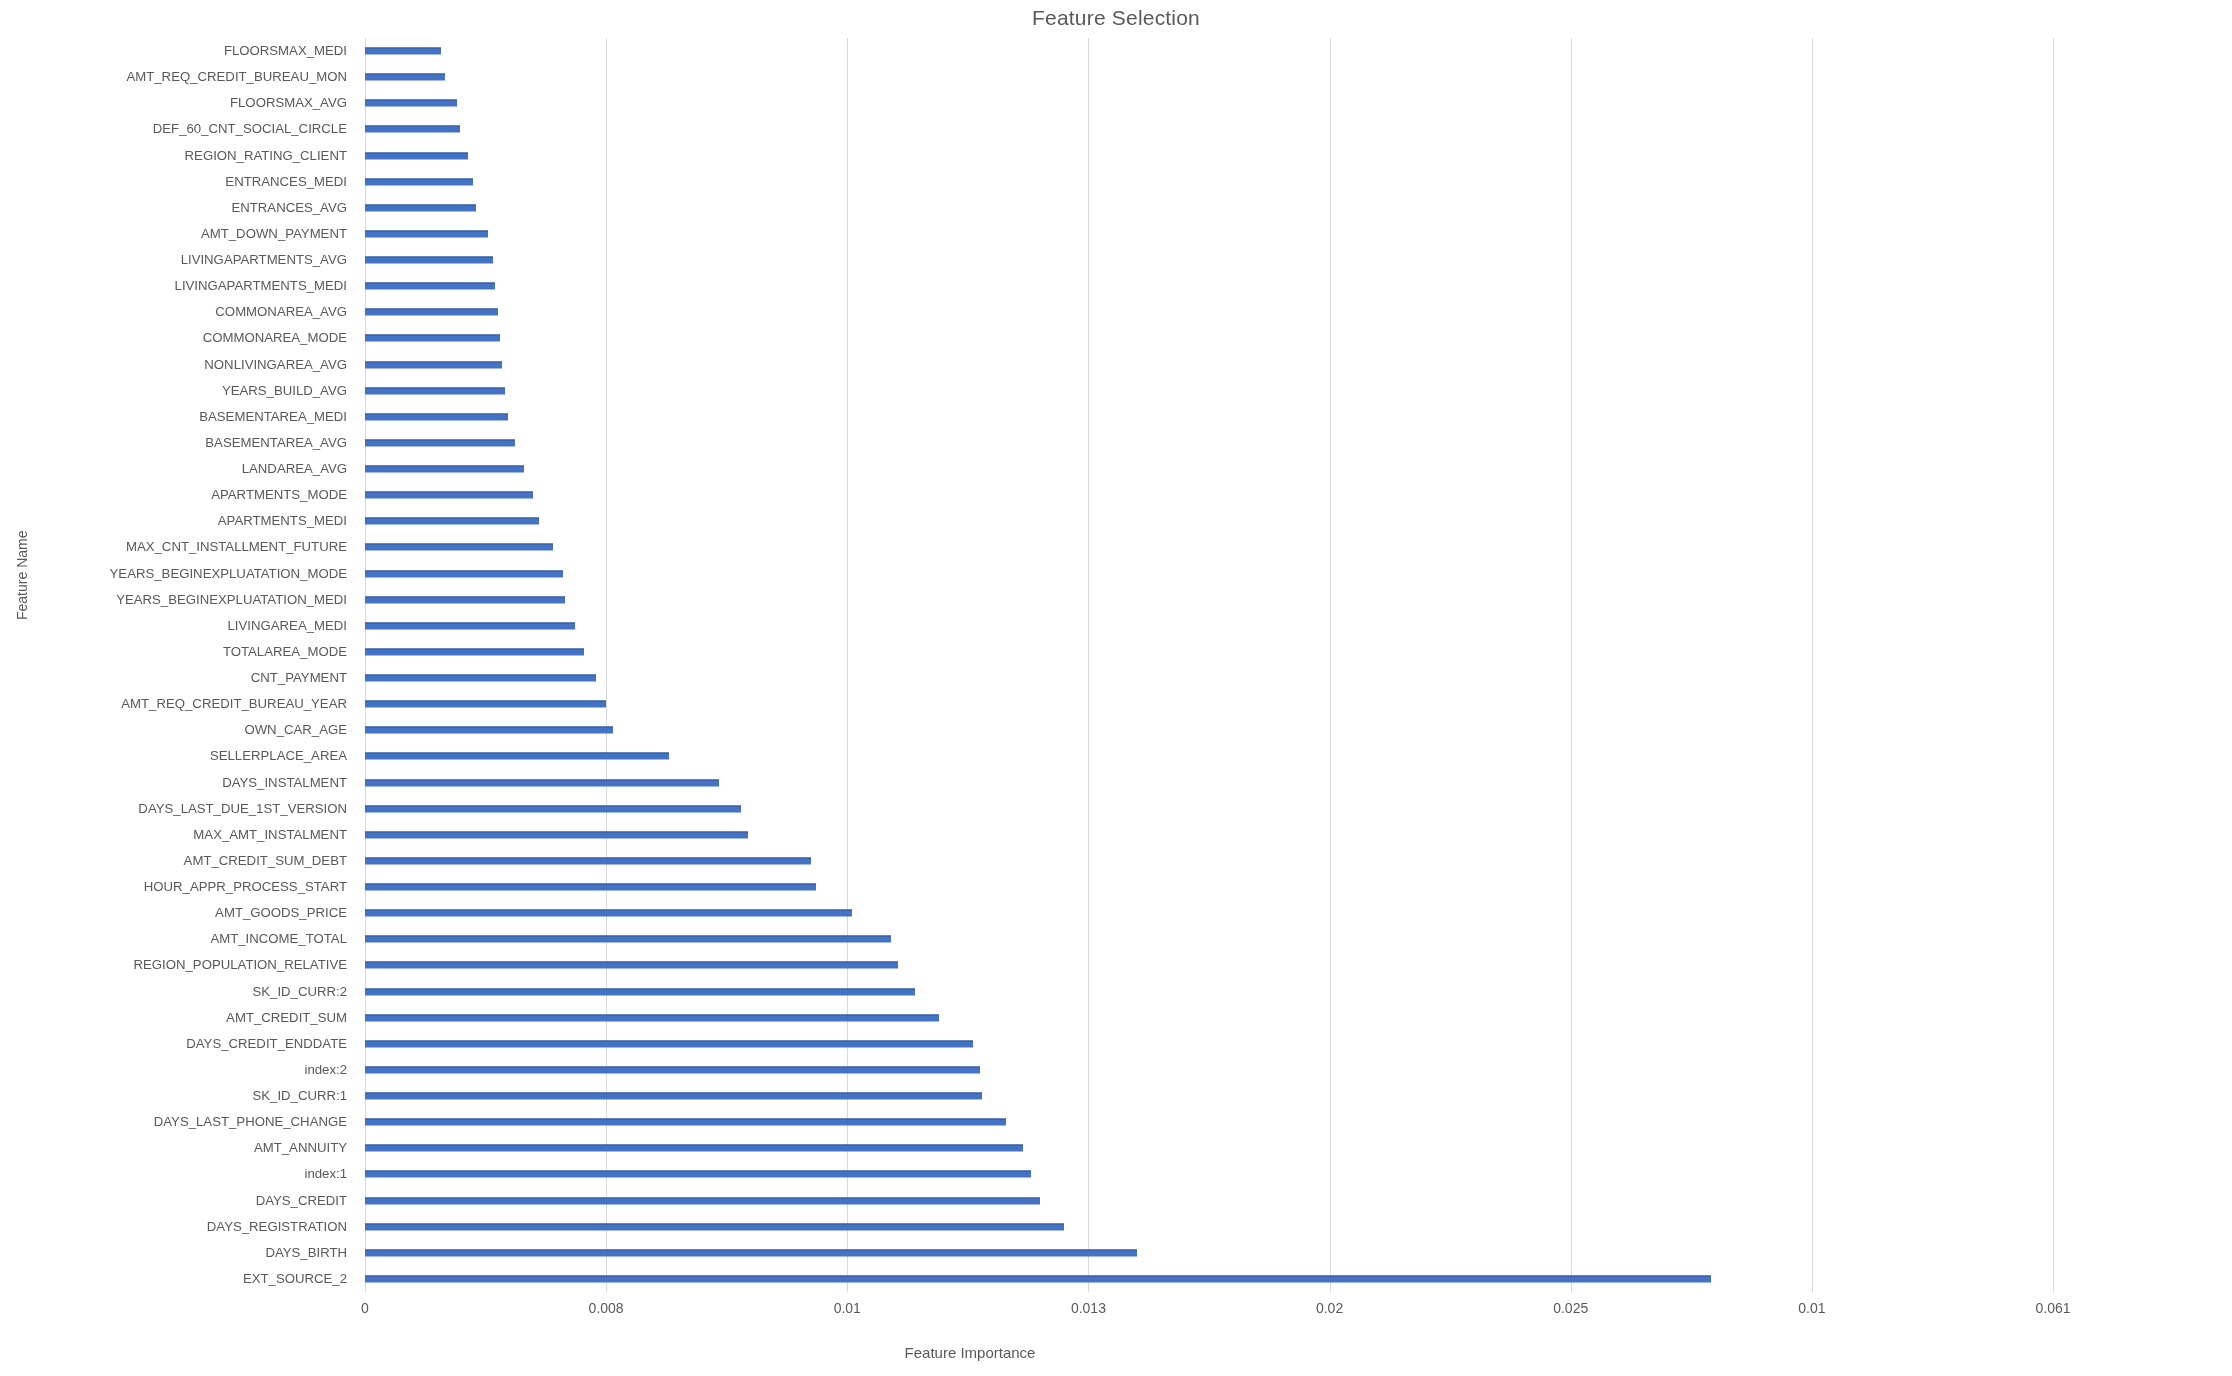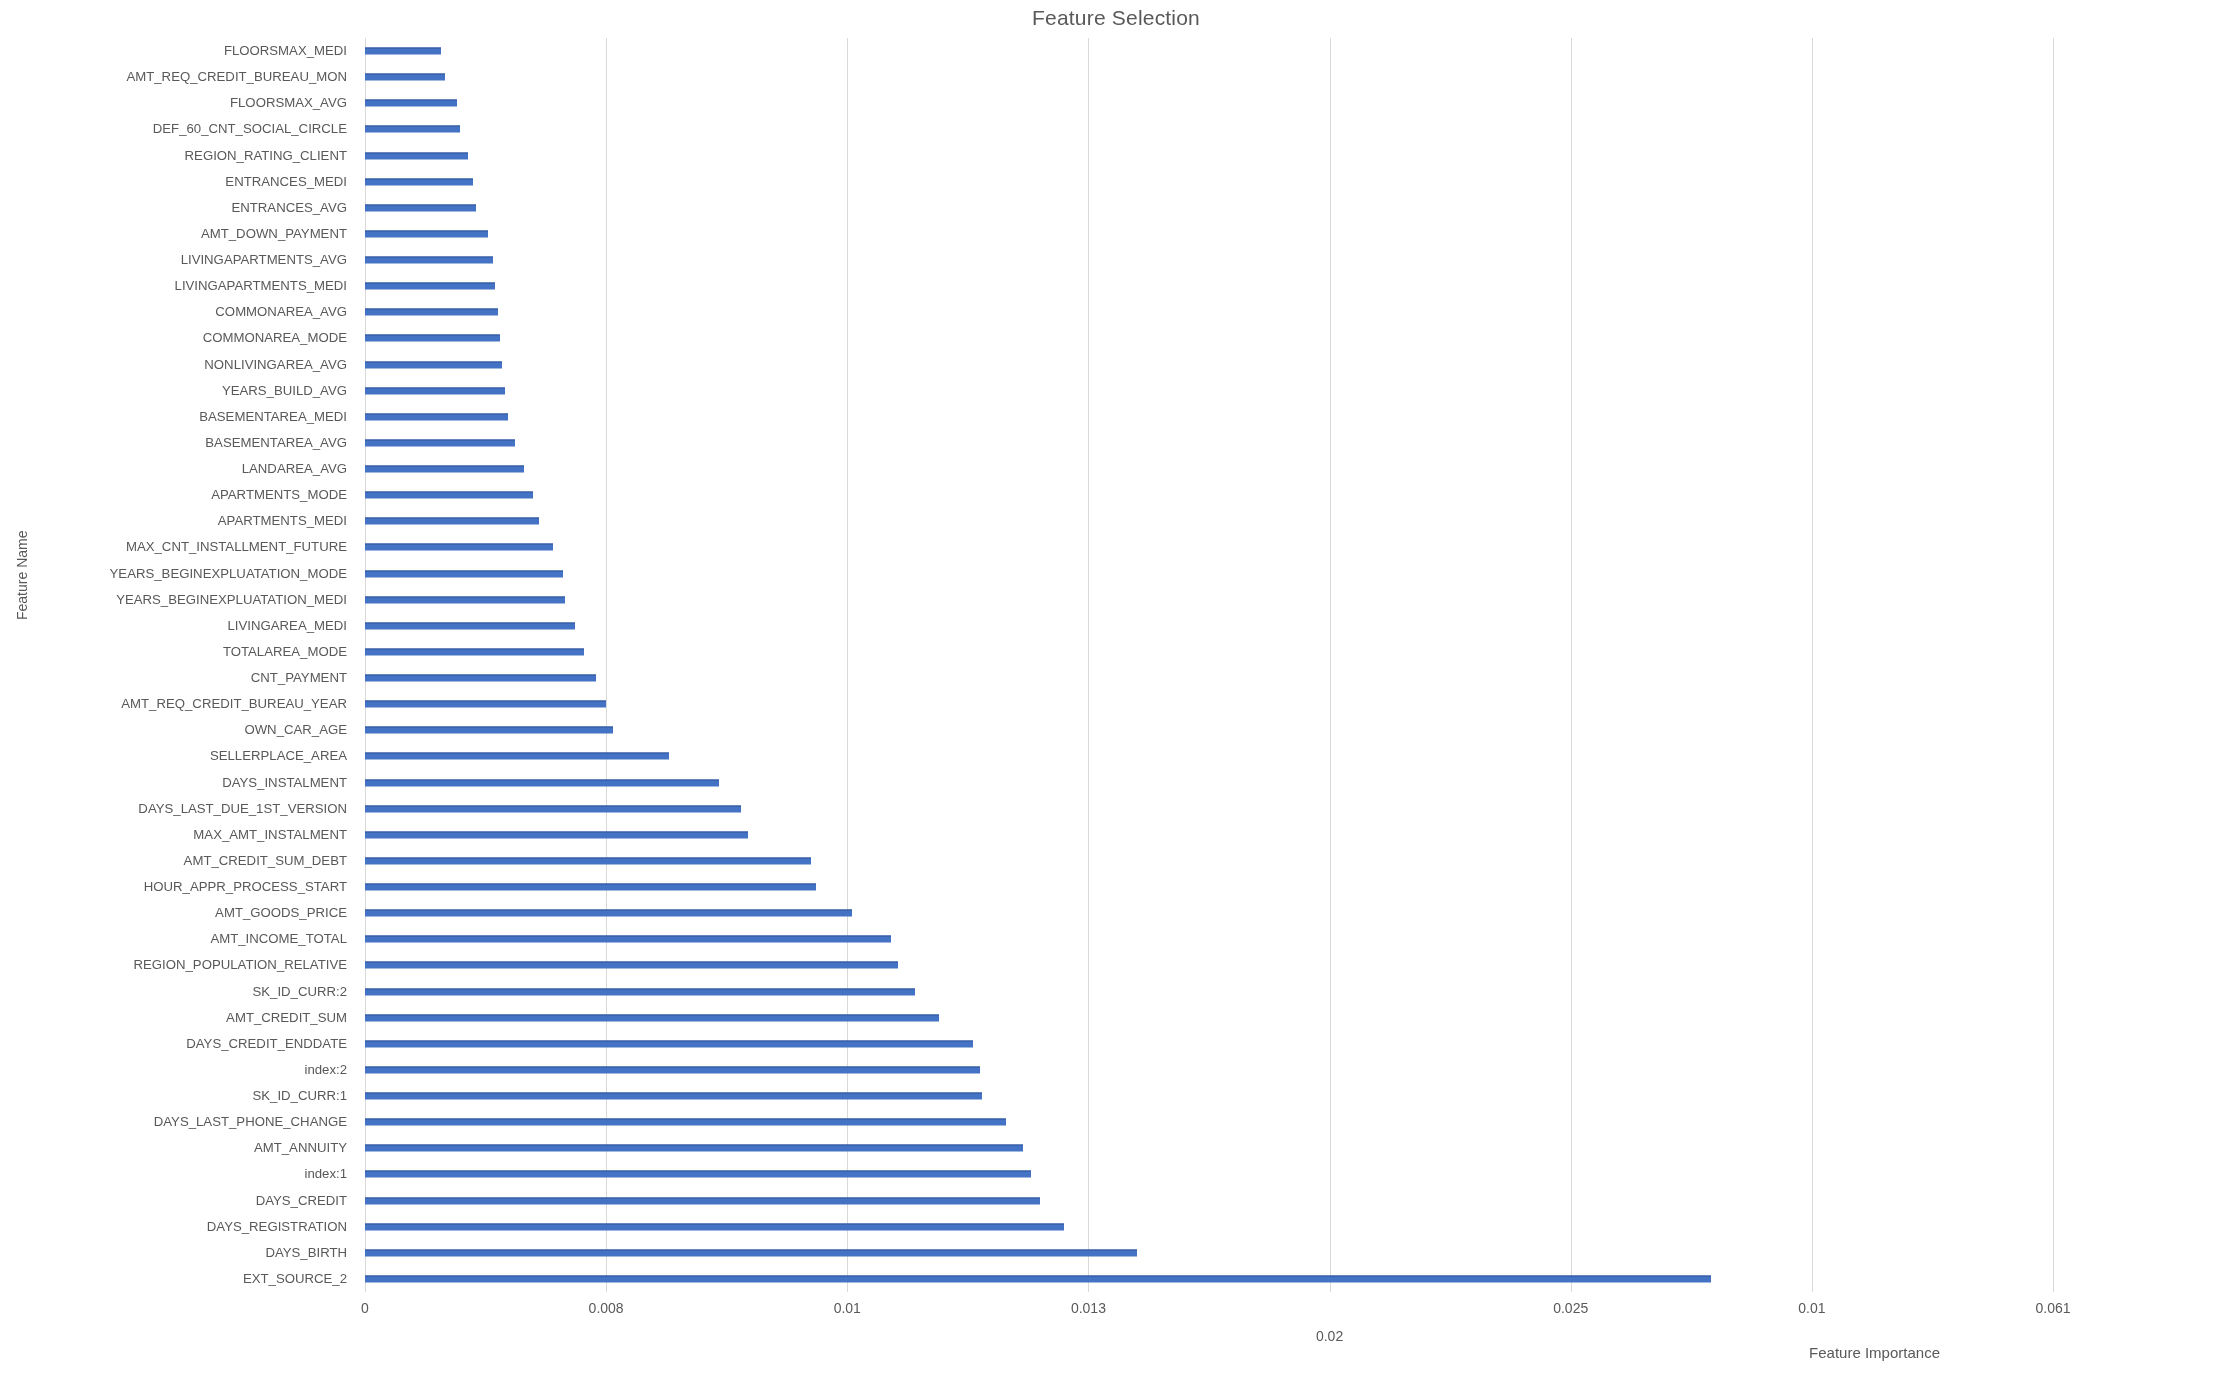--- a/index.html
+++ b/index.html
@@ -30,21 +30,21 @@
     color: #595959;
     letter-spacing: .2px;
     white-space: nowrap;
   }
   
   #x-axis-title {
     position: absolute;
     left: 0;
     top: 1344px;
     width: 1940px;
-    text-align: right;
+    text-align: center;
     font-size: 15px;
     color: #595959;
   }
   #y-axis-title {
     position: absolute;
     left: 14px;
     top: 620px;
     font-size: 14px;
     color: #595959;
     transform: rotate(-90deg);
@@ -340,21 +340,21 @@
       <div class="cat-label" style="top: 1181.69px;">DAYS_REGISTRATION</div>
       <div class="cat-label" style="top: 1207.81px;">DAYS_BIRTH</div>
       <div class="cat-label" style="top: 1233.94px;">EXT_SOURCE_2</div>
     </div>
 
   <div id="xticks-layer">
       <div class="x-tick" style="left: 0px;">0</div>
       <div class="x-tick" style="left: 241.143px;">0.008</div>
       <div class="x-tick" style="left: 482.286px;">0.01</div>
       <div class="x-tick" style="left: 723.429px;">0.013</div>
-      <div class="x-tick" style="left: 964.571px; margin-top: 28px;">0.02</div>
+      <div class="x-tick" style="left: 964.571px;">0.02</div>
       <div class="x-tick" style="left: 1205.71px;">0.025</div>
       <div class="x-tick" style="left: 1446.86px;">0.01</div>
       <div class="x-tick" style="left: 1688px;">0.061</div>
     </div>
 
   <div id="x-axis-title">Feature Importance</div>
   <div id="y-axis-title">Feature Name</div>
 
 </div>
 

